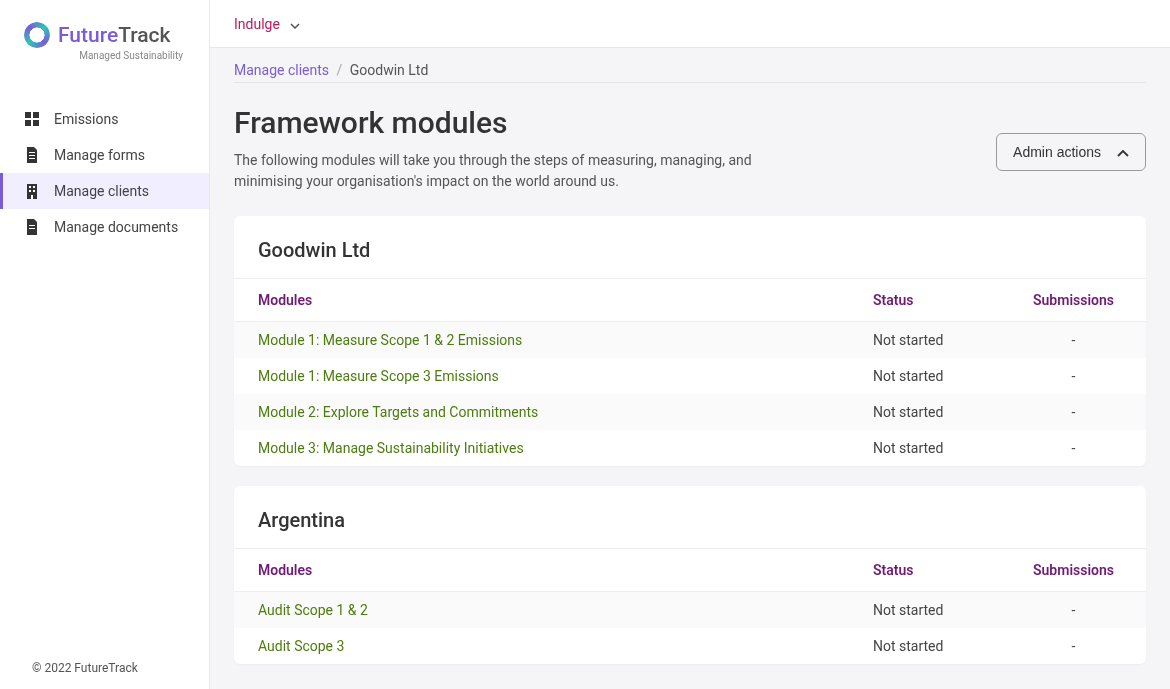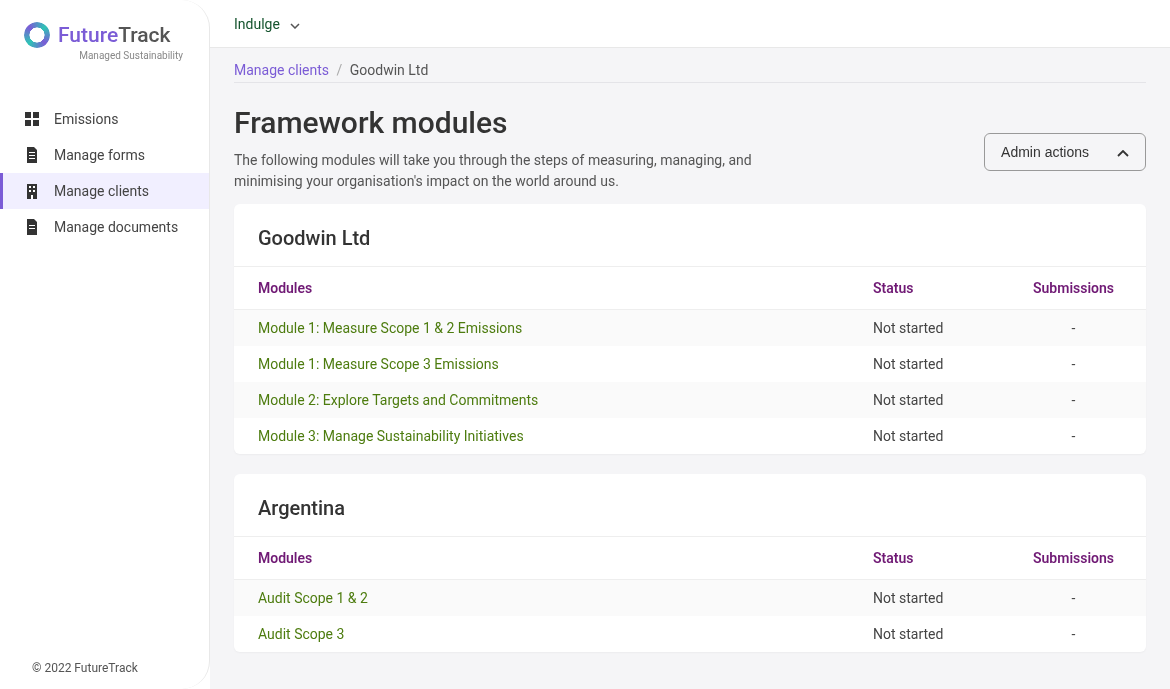--- a/index.html
+++ b/index.html
@@ -13,21 +13,20 @@
       display: flex;
     }
     .sidebar {
       width: 210px;
       background: #ffffff;
       border-right: 1px solid #e8e8e8;
       display: flex;
       flex-direction: column;
       position: relative;
       flex-shrink: 0;
-      border-radius: 28px;
     }
     .logo-area {
       padding: 22px 22px 20px 24px;
     }
     .logo {
       display: flex;
       align-items: center;
       gap: 8px;
     }
     .logo-icon {
@@ -101,42 +100,42 @@
     .topbar {
       background: #ffffff;
       padding: 14px 24px;
       border-bottom: 1px solid #e8e8e8;
     }
     .org-drop {
       display: inline-flex;
       align-items: center;
       gap: 10px;
       font-size: 14px;
-      color: #14532d;
+      color: #be185d;
       cursor: pointer;
     }
     .content {
       padding: 14px 24px 24px 24px;
       overflow: auto;
       flex: 1;
     }
     .breadcrumb {
       font-size: 14px;
       padding-bottom: 4px;
       border-bottom: 1px solid #e4e4e8;
       margin-bottom: 22px;
     }
     .breadcrumb a { color: #7b5cd6; text-decoration: none; }
     .breadcrumb .sep { color: #aaa; margin: 0 4px; }
     .breadcrumb .current { color: #555; }
     .page-head {
       display: flex;
       justify-content: space-between;
       align-items: flex-start;
-      margin-bottom: 12px;
+      margin-bottom: 24px;
     }
     .page-title {
       font-size: 30px;
       font-weight: 500;
       color: #333;
       margin-bottom: 10px;
     }
     .page-desc {
       font-size: 14px;
       color: #555;
@@ -145,21 +144,21 @@
     }
     .admin-btn {
       border: 1px solid #999;
       background: #f5f5f7;
       padding: 10px 16px;
       border-radius: 6px;
       font-size: 14px;
       color: #333;
       display: inline-flex;
       align-items: center;
-      gap: 28px;
+      gap: 16px;
       cursor: pointer;
       margin-top: 28px;
     }
     .card {
       background: #ffffff;
       border-radius: 6px;
       box-shadow: 0 1px 2px rgba(0,0,0,0.04);
       margin-bottom: 20px;
     }
     .card-header {

